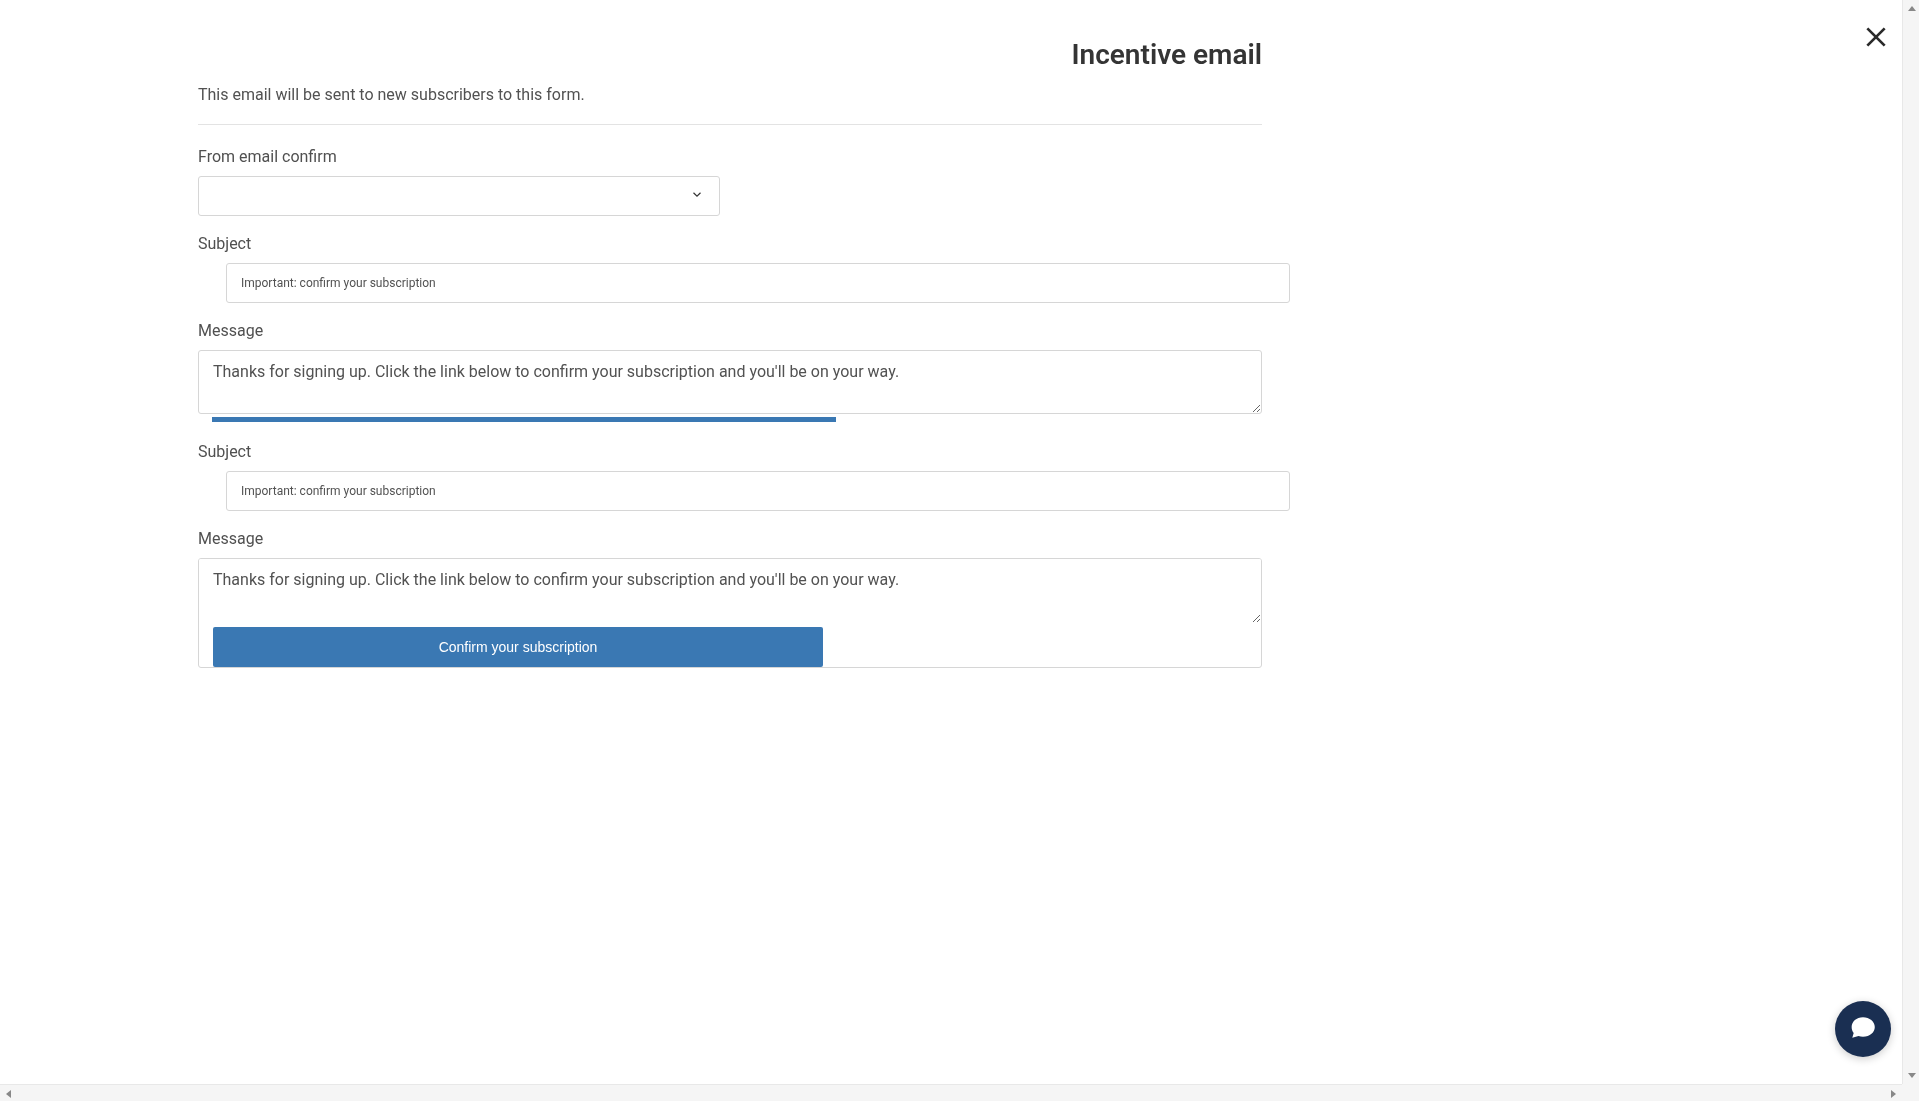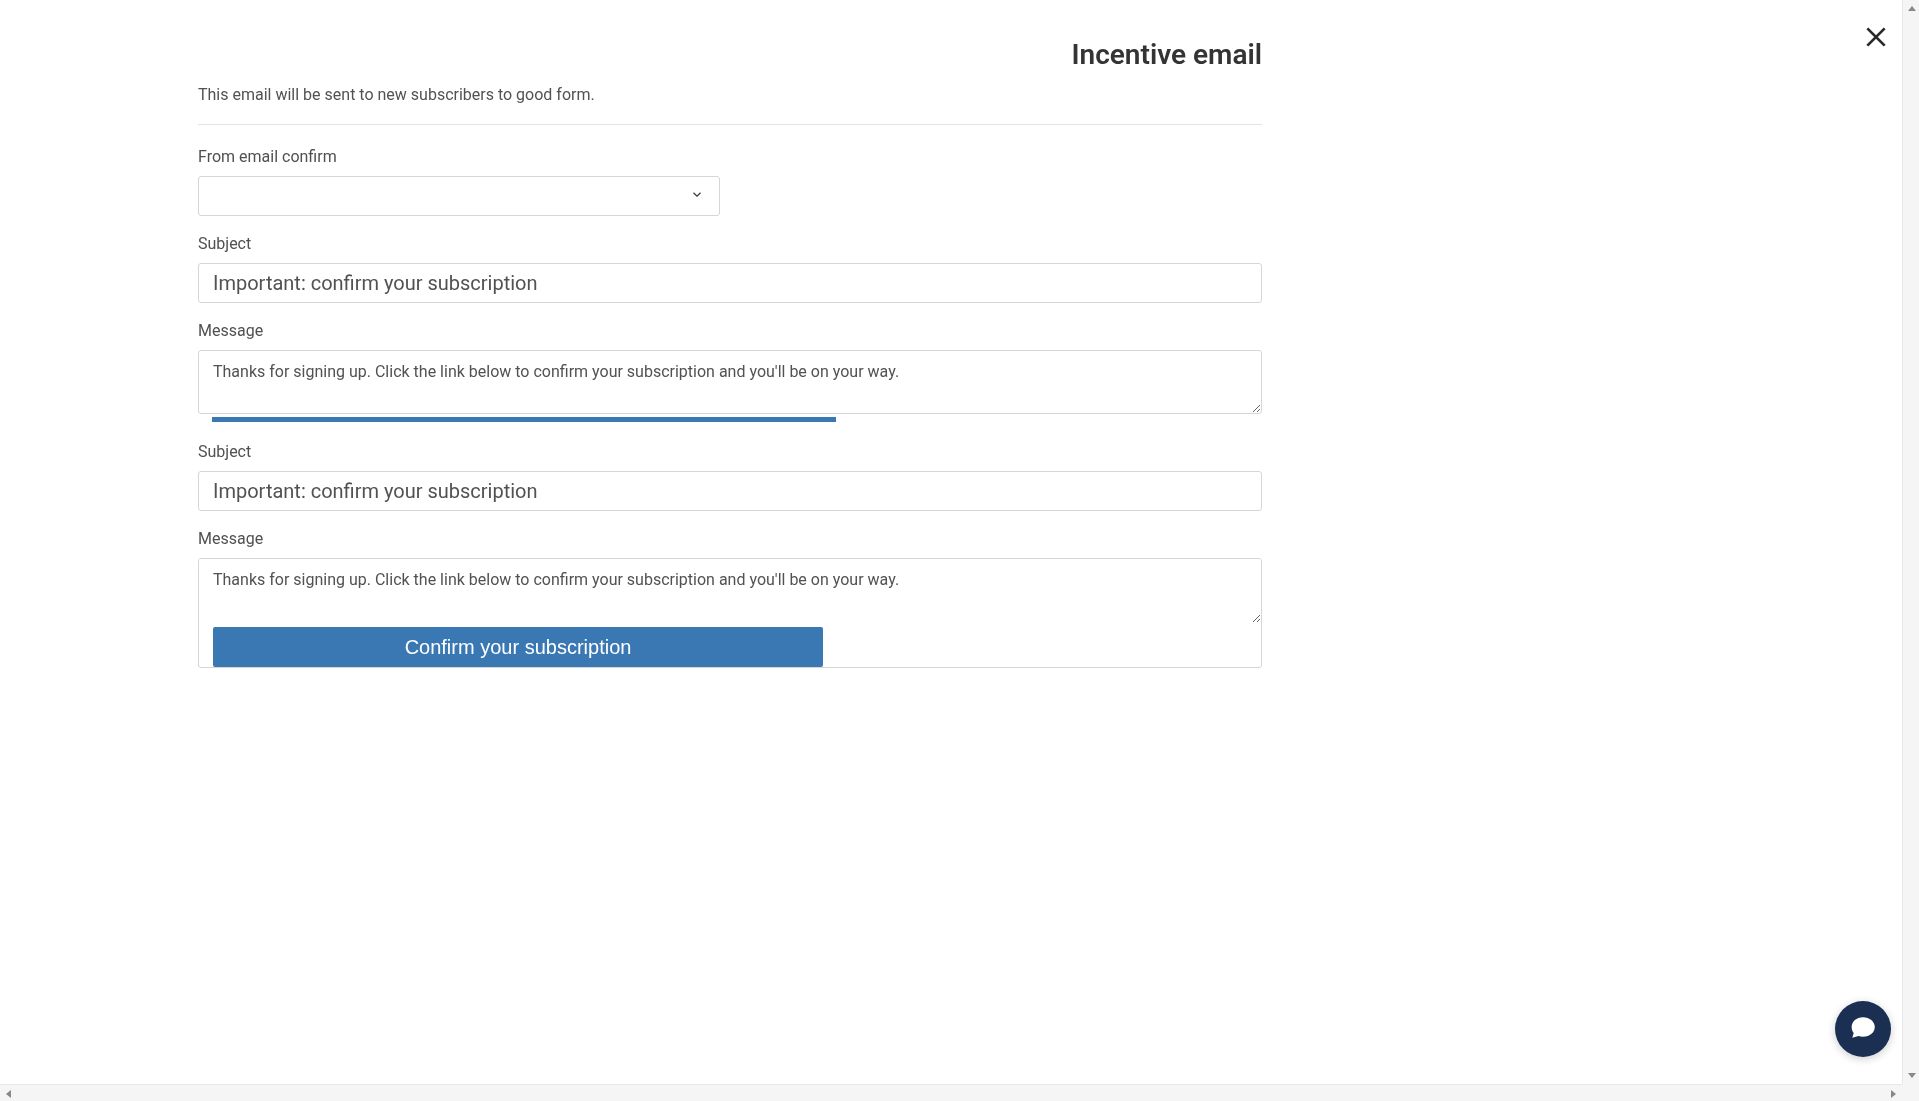--- a/index.html
+++ b/index.html
@@ -94,23 +94,24 @@
       stroke: #333;
       stroke-width: 2;
       fill: none;
     }
     .text-input {
       width: 100%;
       height: 40px;
       border: 1px solid #d6d6d6;
       border-radius: 3px;
       padding: 0 14px;
-      font-size: 20px;
+      font-size: 12px;
       color: #525252;
       font-family: inherit;
+      margin-left: 28px;
     }
     .textarea-field {
       width: 100%;
       height: 64px;
       border: 1px solid #d6d6d6;
       border-radius: 3px;
       padding: 10px 14px;
       font-size: 16px;
       color: #525252;
       font-family: inherit;
@@ -143,21 +144,21 @@
       line-height: 1.4;
     }
     .confirm-button-wrapper {
       padding: 0 14px 0 14px;
     }
     .confirm-button {
       background: #3a78b3;
       color: #fff;
       border: none;
       height: 40px;
-      font-size: 20px;
+      font-size: 14px;
       width: 610px;
       cursor: pointer;
       border-radius: 2px;
     }
     .preview-textarea-bottom {
       width: 100%;
       height: 64px;
       border: none;
       padding: 10px 14px;
       font-size: 16px;
@@ -275,21 +276,21 @@
   <div class="close-btn">
     <span>
       <svg viewBox="0 0 24 24" fill="none">
           <path d="M4 4 L20 20 M20 4 L4 20"></path>
         </svg>
     </span>
   </div>
 
   <div class="content">
     <h1>Incentive email</h1>
-    <p class="subtitle">This email will be sent to new subscribers to good form.</p>
+    <p class="subtitle">This email will be sent to new subscribers to this form.</p>
     <hr class="divider">
 
     <div class="form-group">
       <label class="form-label">From email confirm</label>
       <div class="select-wrapper">
         <select class="select-field">
           <option></option>
         </select>
         <span class="chevron-down">
           <svg viewBox="0 0 24 24">

